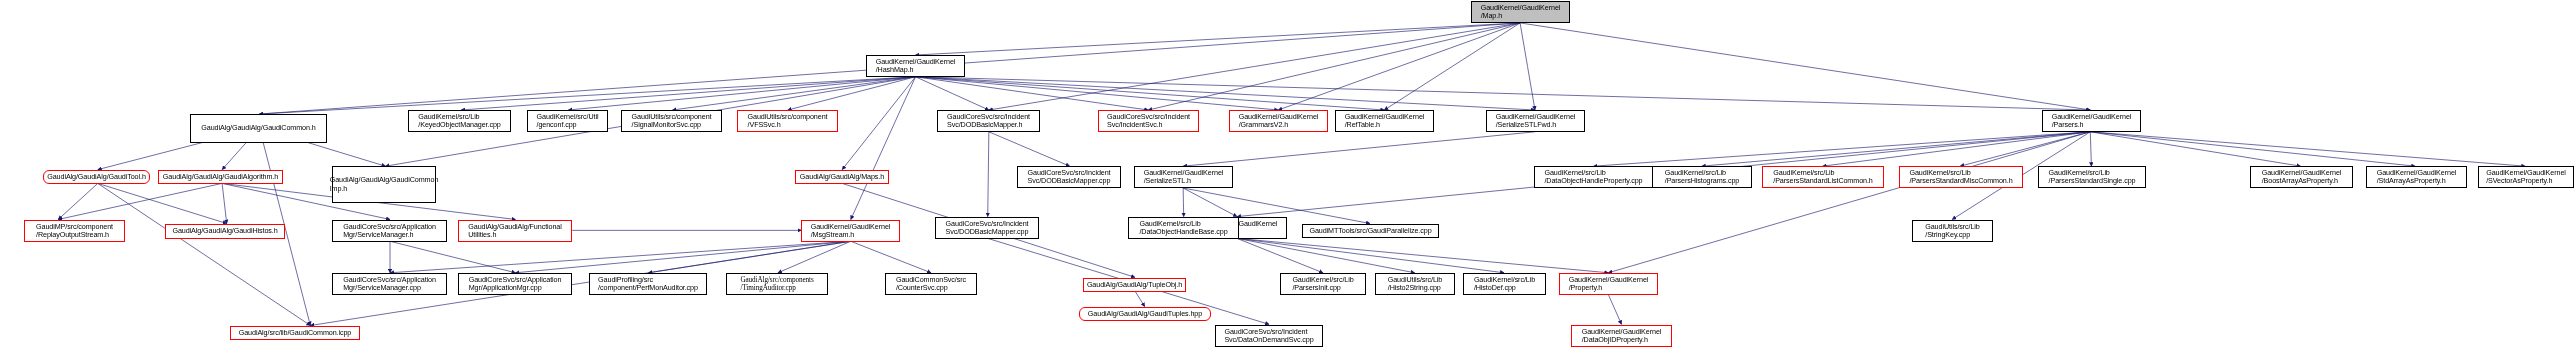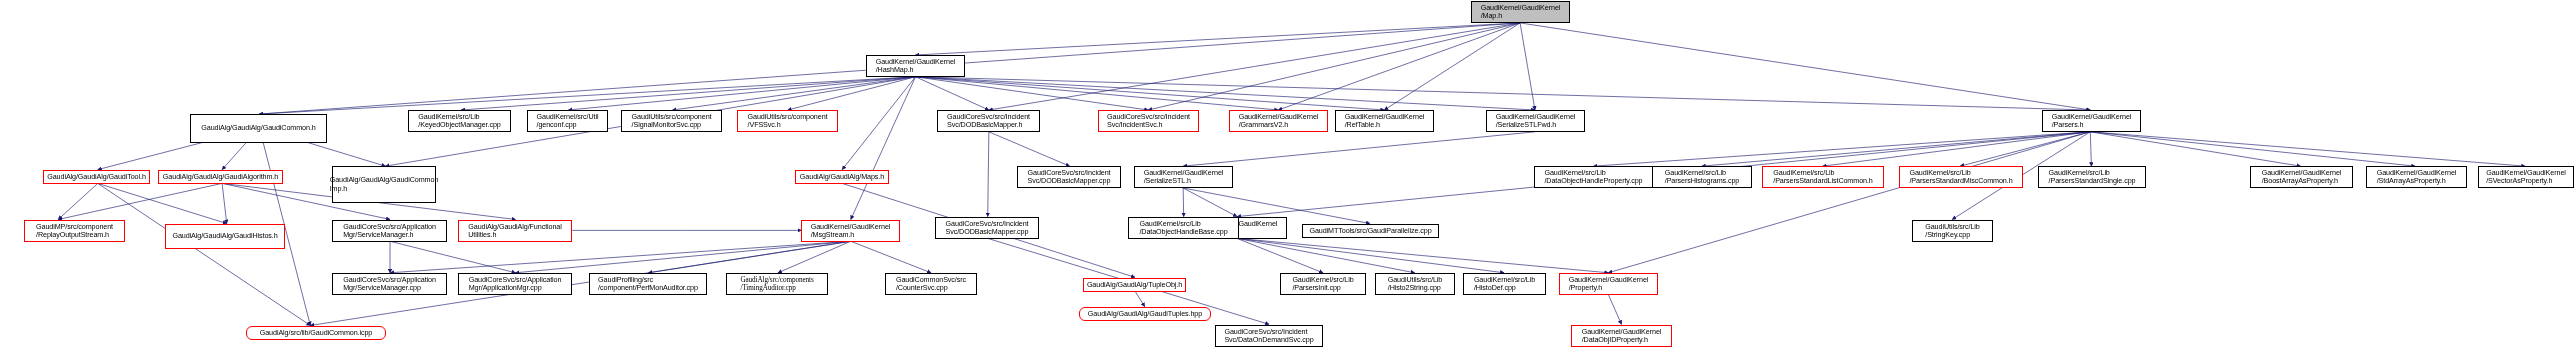--- a/index.html
+++ b/index.html
@@ -129,21 +129,21 @@
     <div class="node red" style="left: 1098px; top: 110px; width: 101px; height: 22px;">GaudiCoreSvc/src/Incident
 Svc/IncidentSvc.h</div>
     <div class="node red" style="left: 1229px; top: 110px; width: 99px; height: 22px;">GaudiKernel/GaudiKernel
 /GrammarsV2.h</div>
     <div class="node" style="left: 1335px; top: 110px; width: 99px; height: 22px;">GaudiKernel/GaudiKernel
 /RefTable.h</div>
     <div class="node" style="left: 1486px; top: 110px; width: 99px; height: 22px;">GaudiKernel/GaudiKernel
 /SerializeSTLFwd.h</div>
     <div class="node" style="left: 2042px; top: 110px; width: 99px; height: 22px;">GaudiKernel/GaudiKernel
 /Parsers.h</div>
-    <div class="node red" style="left: 43px; top: 170px; width: 107px; height: 13.8px;">GaudiAlg/GaudiAlg/GaudiTool.h</div>
+    <div class="node red" style="left: 43px; top: 170px; width: 107px; height: 13.8px; border-radius: 6px;">GaudiAlg/GaudiAlg/GaudiTool.h</div>
     <div class="node red" style="left: 158px; top: 170px; width: 125px; height: 13.8px;">GaudiAlg/GaudiAlg/GaudiAlgorithm.h</div>
     <div class="node" style="left: 332px; top: 166px; width: 104px; height: 37px;">GaudiAlg/GaudiAlg/GaudiCommon
 Imp.h</div>
     <div class="node red" style="left: 795px; top: 170px; width: 94px; height: 13.8px;">GaudiAlg/GaudiAlg/Maps.h</div>
     <div class="node" style="left: 1017px; top: 166px; width: 104px; height: 22px;">GaudiCoreSvc/src/Incident
 Svc/DODBasicMapper.cpp</div>
     <div class="node" style="left: 1134px; top: 166px; width: 99px; height: 22px;">GaudiKernel/GaudiKernel
 /SerializeSTL.h</div>
     <div class="node" style="left: 1534px; top: 166px; width: 119px; height: 22px;">GaudiKernel/src/Lib
 /DataObjectHandleProperty.cpp</div>
@@ -156,21 +156,21 @@
     <div class="node" style="left: 2038px; top: 166px; width: 108px; height: 22px;">GaudiKernel/src/Lib
 /ParsersStandardSingle.cpp</div>
     <div class="node" style="left: 2250px; top: 166px; width: 103px; height: 22px;">GaudiKernel/GaudiKernel
 /BoostArrayAsProperty.h</div>
     <div class="node" style="left: 2366px; top: 166px; width: 101px; height: 22px;">GaudiKernel/GaudiKernel
 /StdArrayAsProperty.h</div>
     <div class="node" style="left: 2478px; top: 166px; width: 96px; height: 22px;">GaudiKernel/GaudiKernel
 /SVectorAsProperty.h</div>
     <div class="node red" style="left: 24px; top: 220px; width: 101px; height: 22px;">GaudiMP/src/component
 /ReplayOutputStream.h</div>
-    <div class="node red" style="left: 165px; top: 224px; width: 120px; height: 25px;">GaudiAlg/GaudiAlg/GaudiHistos.h</div>
+    <div class="node red" style="left: 165px; top: 224px; width: 120px; height: 15px;">GaudiAlg/GaudiAlg/GaudiHistos.h</div>
     <div class="node" style="left: 332px; top: 220px; width: 115px; height: 22px;">GaudiCoreSvc/src/Application
 Mgr/ServiceManager.h</div>
     <div class="node red" style="left: 458px; top: 220px; width: 114px; height: 22px;">GaudiAlg/GaudiAlg/Functional
 Utilities.h</div>
     <div class="node red" style="left: 801px; top: 220px; width: 99px; height: 22px;">GaudiKernel/GaudiKernel
 /MsgStream.h</div>
     <div class="node" style="left: 935px; top: 217px; width: 104px; height: 22px;">GaudiCoreSvc/src/Incident
 Svc/DODBasicMapper.cpp</div>
     <div class="node" style="left: 1188px; top: 217px; width: 99px; height: 22px;">GaudiKernel/GaudiKernel
 /ToStream.h</div>
@@ -192,19 +192,19 @@
     <div class="node red" style="left: 1083px; top: 278px; width: 103px; height: 13.8px;">GaudiAlg/GaudiAlg/TupleObj.h</div>
     <div class="node" style="left: 1280px; top: 273px; width: 86px; height: 22px;">GaudiKernel/src/Lib
 /ParsersInit.cpp</div>
     <div class="node" style="left: 1375px; top: 273px; width: 80px; height: 22px;">GaudiUtils/src/Lib
 /Histo2String.cpp</div>
     <div class="node" style="left: 1463px; top: 273px; width: 83px; height: 22px;">GaudiKernel/src/Lib
 /HistoDef.cpp</div>
     <div class="node red" style="left: 1559px; top: 273px; width: 99px; height: 22px;">GaudiKernel/GaudiKernel
 /Property.h</div>
     <div class="node red" style="left: 1079px; top: 307px; width: 132px; height: 13.8px; border-radius: 6px;">GaudiAlg/GaudiAlg/GaudiTuples.hpp</div>
-    <div class="node red" style="left: 246px; top: 326px; width: 140px; height: 13.8px; border-radius: 6px;">GaudiAlg/src/lib/GaudiCommon.icpp</div>
+    <div class="node red" style="left: 230px; top: 326px; width: 130px; height: 13.8px;">GaudiAlg/src/lib/GaudiCommon.icpp</div>
     <div class="node" style="left: 1215px; top: 325px; width: 108px; height: 22px;">GaudiCoreSvc/src/Incident
 Svc/DataOnDemandSvc.cpp</div>
     <div class="node red" style="left: 1571px; top: 325px; width: 101px; height: 22px;">GaudiKernel/GaudiKernel
 /DataObjIDProperty.h</div>
   </div>
 
 
 </body></html>

